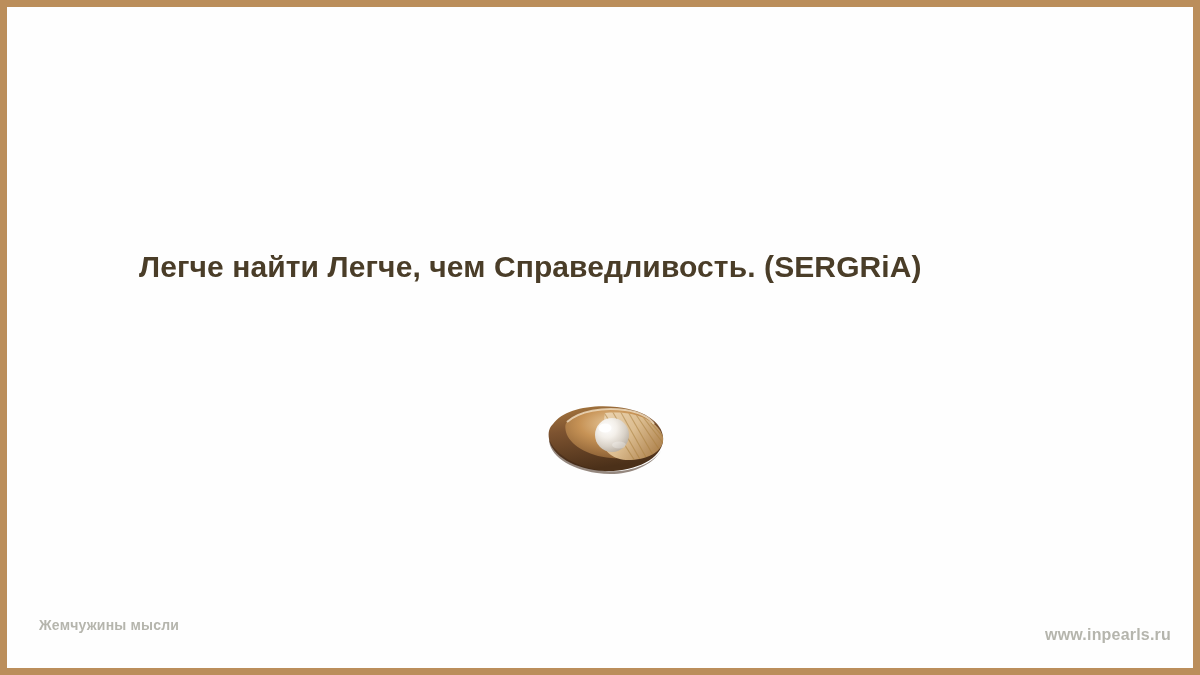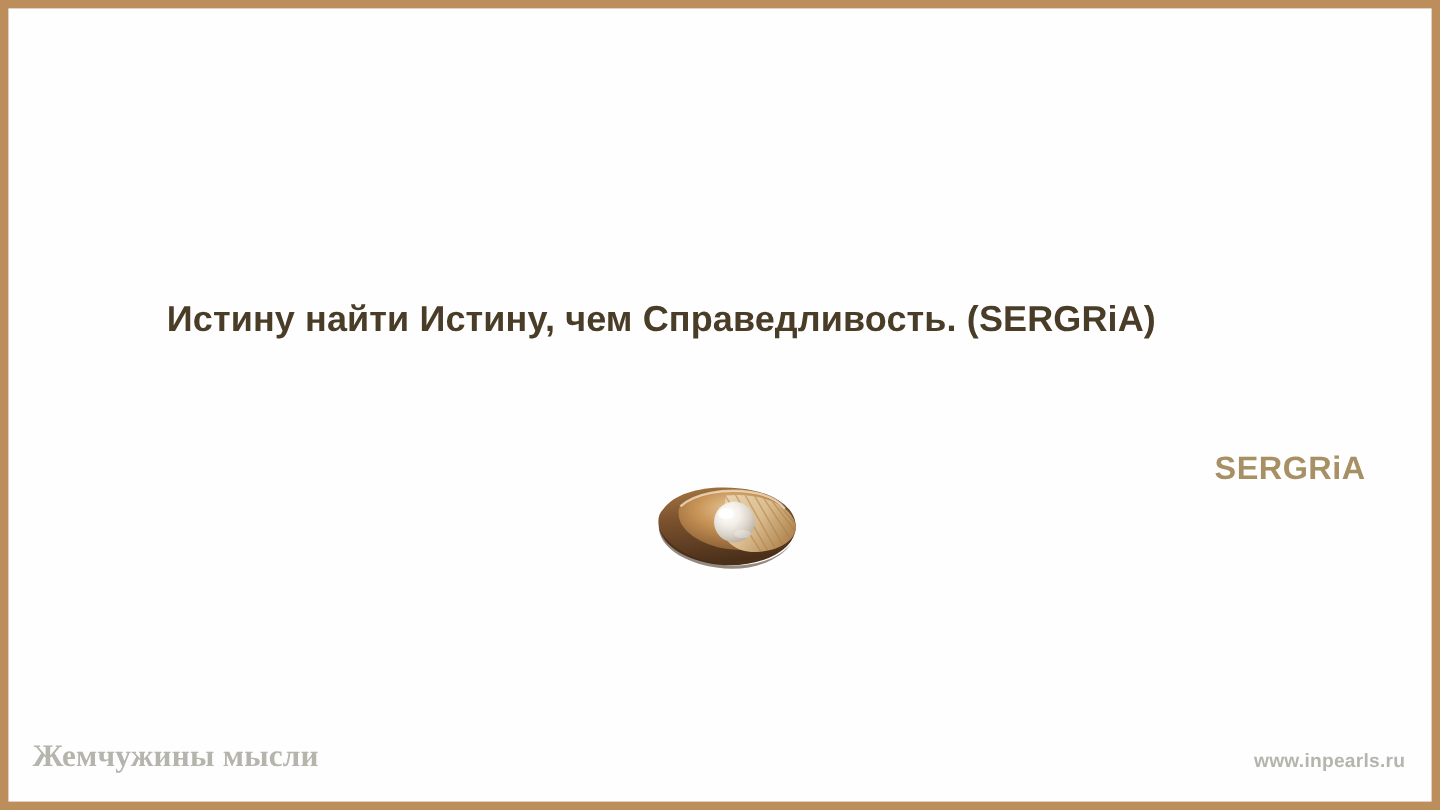--- a/index.html
+++ b/index.html
@@ -62,47 +62,45 @@
     display: block;
     width: 128px;
     height: 80px;
   }
 
   
   .footer-left {
     position: absolute;
     left: 20px;
     bottom: 23px;
-    margin: 0;
-    font-size: 26px;
+    margin: 12px;
+    font-size: 14px;
     font-weight: bold;
     color: #b5b5ad;
     letter-spacing: 0.2px;
-    font-family: Liberation Serif, serif;
   }
   .footer-right {
     position: absolute;
     right: 22px;
     bottom: 24px;
     margin: 0;
     font-size: 16px;
     font-weight: bold;
     color: #b5b5ad;
     letter-spacing: 0.2px;
     text-decoration: none;
   }
 </style>
 </head>
 <body>
 
 <div class="card">
 
-  <p class="quote">Истину найти Истину, чем Справедливость. (SERGRiA)</p>
+  <p class="quote">Легче найти Легче, чем Справедливость. (SERGRiA)</p>
 
-  <p class="author">SERGRiA</p>
 
   <div class="shell-wrap">
     <svg viewBox="0 0 128 80" xmlns="http://www.w3.org/2000/svg" aria-hidden="true">
       <defs>
         <radialGradient id="gInner" cx="48%" cy="30%" r="72%">
           <stop offset="0%" stop-color="#e6c79a"></stop>
           <stop offset="45%" stop-color="#c79356"></stop>
           <stop offset="100%" stop-color="#8a5f34"></stop>
         </radialGradient>
         <linearGradient id="gShellBack" x1="0" y1="0" x2="0.25" y2="1">

